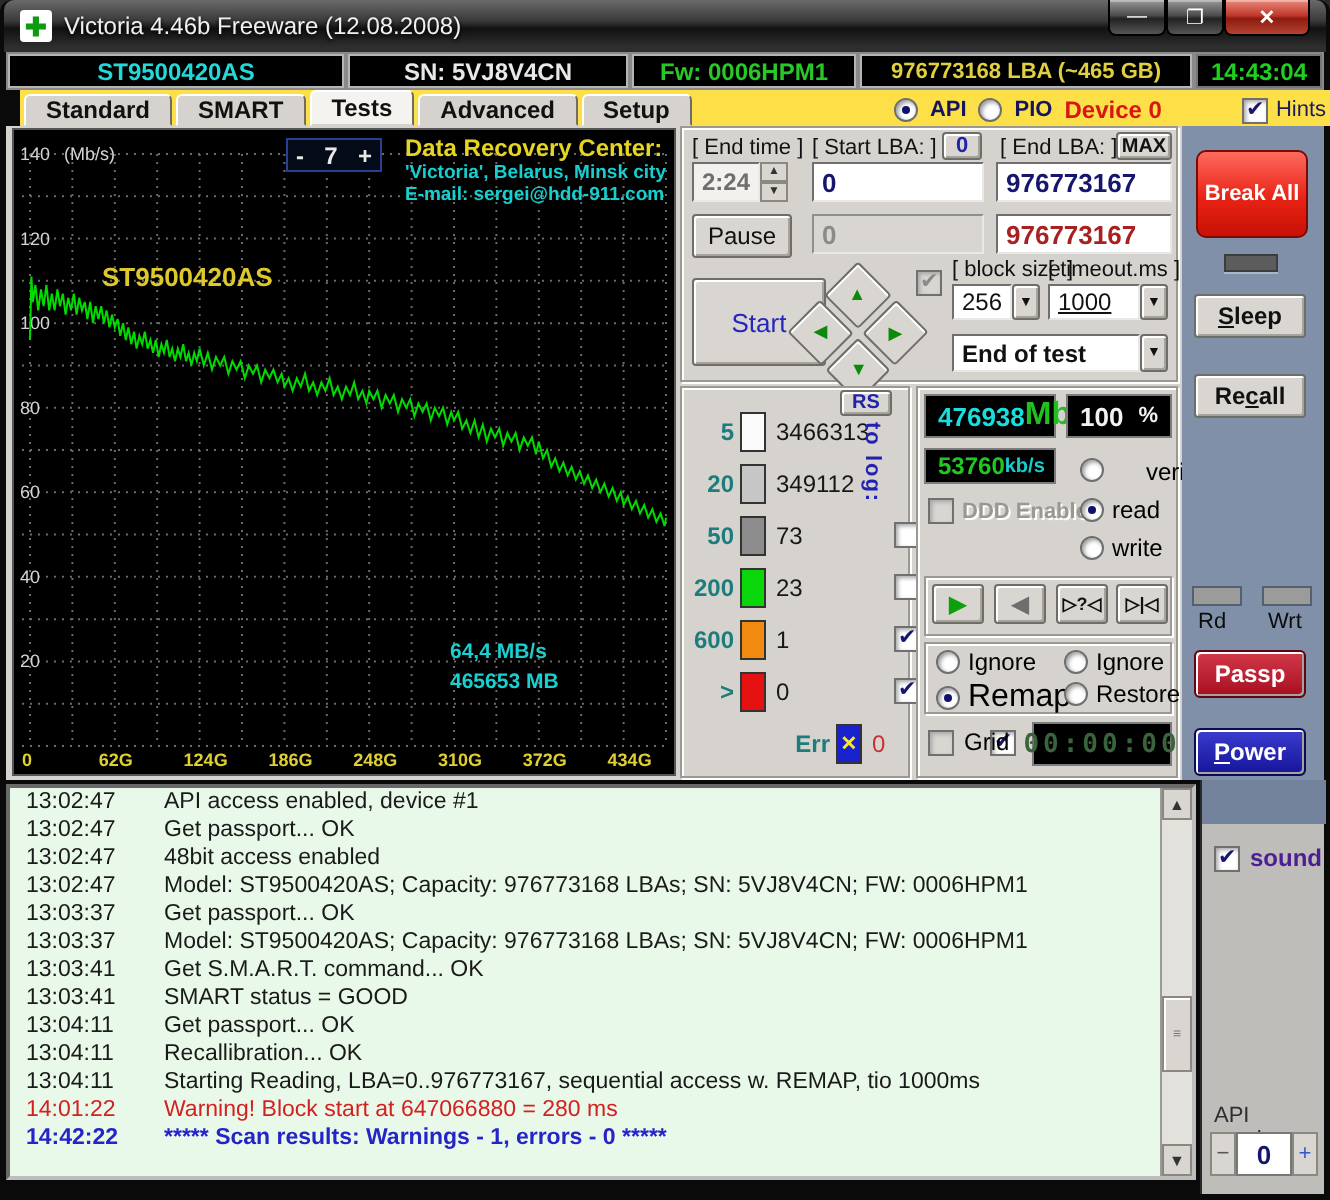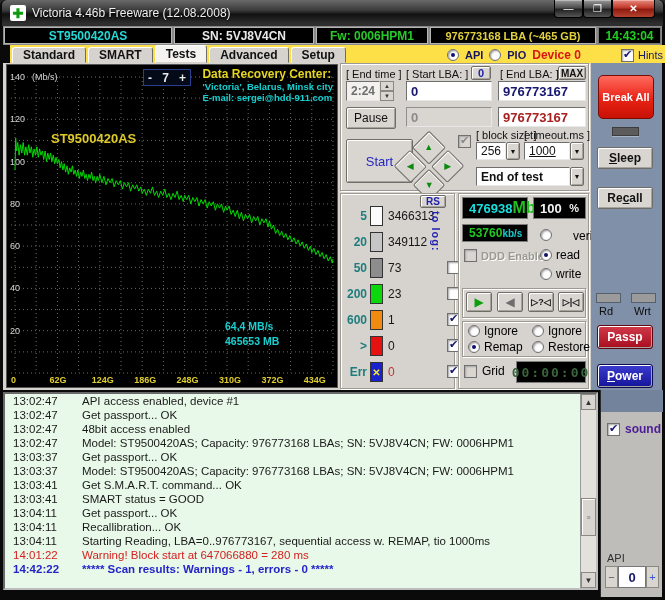--- a/index.html
+++ b/index.html
@@ -339,21 +339,21 @@
             <span class="histo-block" style="background: rgb(240, 138, 16);"></span>
             <span class="histo-val">1</span>
             <span class="chk checked" style="position: absolute; left: 103px; top: 4px;"></span>
           </div>
           <div class="histo-row" style="top: 130px;">
             <span class="histo-label">&gt;</span>
             <span class="histo-block" style="background: rgb(230, 18, 18);"></span>
             <span class="histo-val">0</span>
             <span class="chk checked" style="position: absolute; left: 103px; top: 4px;"></span>
           </div>
-          <div class="histo-row" style="top: 156px;">
+          <div class="histo-row" style="top: 156px; margin-left: 48px;">
             <span class="histo-label">Err</span>
             <span class="histo-block" style="background: rgb(26, 34, 207);">✕</span>
             <span class="histo-val" style="color: rgb(200, 48, 48);">0</span>
             <span class="chk checked" style="position: absolute; left: 103px; top: 4px;"></span>
           </div>
         </div>
       <span class="to-log" style="top:148px;">to log:</span>
 
       <div class="grp" style="left:118px;top:130px;width:131px;height:196px;"></div>
       <div class="lcd" style="position:absolute;left:122px;top:134px;width:66px;height:22px;">
@@ -395,21 +395,21 @@
       <div style="position:absolute;left:128px;top:261px;display:flex;align-items:center;gap:4px;">
         <span class="radio"></span>
         <span style="font-size:12px;">Ignore</span>
       </div>
       <div style="position:absolute;left:192px;top:261px;display:flex;align-items:center;gap:4px;">
         <span class="radio"></span>
         <span style="font-size:12px;">Ignore</span>
       </div>
       <div style="position:absolute;left:128px;top:277px;display:flex;align-items:center;gap:4px;">
         <span class="radio sel"></span>
-        <span style="font-size:12px;">Remap</span>
+        <span style="font-size:16px;">Remap</span>
       </div>
       <div style="position:absolute;left:192px;top:277px;display:flex;align-items:center;gap:4px;">
         <span class="radio"></span>
         <span style="font-size:12px;">Restore</span>
       </div>
 
       <div style="position:absolute;left:124px;top:301px;display:flex;align-items:center;gap:5px;">
         <span class="chk dis"></span>
         <span style="font-size:12px;">Grid</span>
       </div>

